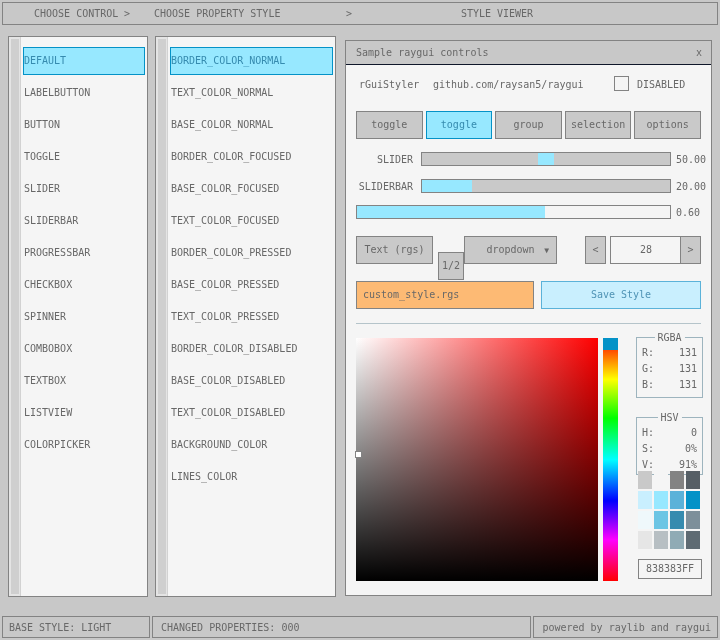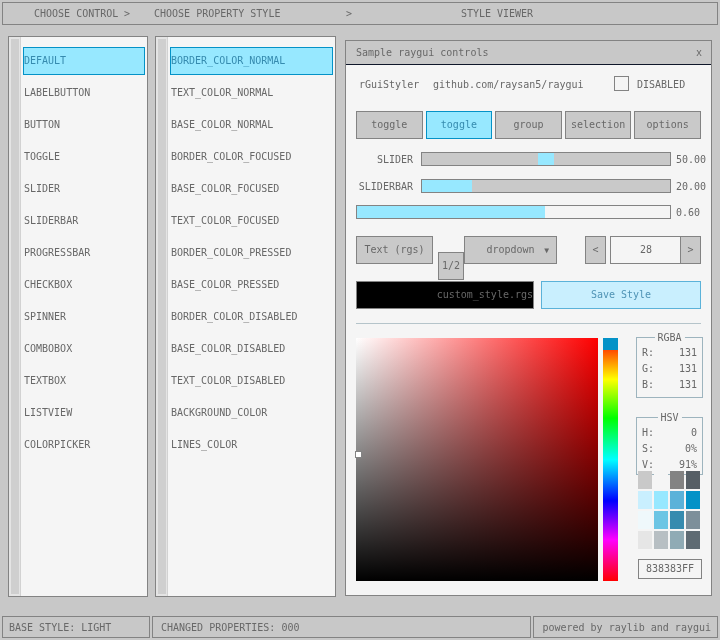--- a/index.html
+++ b/index.html
@@ -21,21 +21,21 @@
   .titlebar{position:absolute;left:0;top:0;right:0;height:24px;background:#c8c8c8;border-bottom:1px solid #0f172a;line-height:23px;}
   .wtitle{padding-left:10px;}
   .wclose{position:absolute;right:9px;top:0;line-height:23px;}
 
   .tgroup{display:flex;gap:3px;}
   .tg{flex:1;background:#c9c9c9;border:1px solid #838383;text-align:center;line-height:26px;}
   .tg.active{background:#97e8ff;border-color:#0492c7;color:#368baf;}
 
   .btn{background:#c9c9c9;border:1px solid #838383;text-align:center;line-height:26px;}
   .vbox{background:#f5f5f5;border:1px solid #838383;text-align:center;line-height:26px;}
-  .tbox{background:#000000;border:1px solid #838383;line-height:26px;padding-left:6px;text-align:right;}
+  .tbox{background:#fdba74;border:1px solid #838383;line-height:26px;padding-left:6px;}
   .savebtn{background:#c9effe;border:1px solid #5bb2d9;color:#4f93b5;text-align:center;line-height:26px;}
   .darrow{position:absolute;right:7px;top:1px;font-size:8px;line-height:26px;}
 
   .lbl-r{text-align:right;}
   .track{background:#c9c9c9;border:1px solid #838383;}
   .handle{position:absolute;top:0;bottom:0;width:16px;background:#97e8ff;transform:translateX(-50%);}
   .fill{position:absolute;left:0;top:0;bottom:0;background:#97e8ff;}
   .ptrack{background:#f5f5f5;border:1px solid #838383;}
   .hline{height:1px;background:#b5c4ca;}
 
@@ -94,20 +94,21 @@
     </div>
     <div class="list">
       <div class="item selected">BORDER_COLOR_NORMAL</div>
       <div class="item">TEXT_COLOR_NORMAL</div>
       <div class="item">BASE_COLOR_NORMAL</div>
       <div class="item">BORDER_COLOR_FOCUSED</div>
       <div class="item">BASE_COLOR_FOCUSED</div>
       <div class="item">TEXT_COLOR_FOCUSED</div>
       <div class="item">BORDER_COLOR_PRESSED</div>
       <div class="item">BASE_COLOR_PRESSED</div>
+      <div class="item">TEXT_COLOR_PRESSED</div>
       <div class="item">BORDER_COLOR_DISABLED</div>
       <div class="item">BASE_COLOR_DISABLED</div>
       <div class="item">TEXT_COLOR_DISABLED</div>
       <div class="item">BACKGROUND_COLOR</div>
       <div class="item">LINES_COLOR</div>
     </div>
   </div>
 
   <div class="window" style="left:345px;top:40px;width:367px;height:556px">
     <div class="titlebar">

